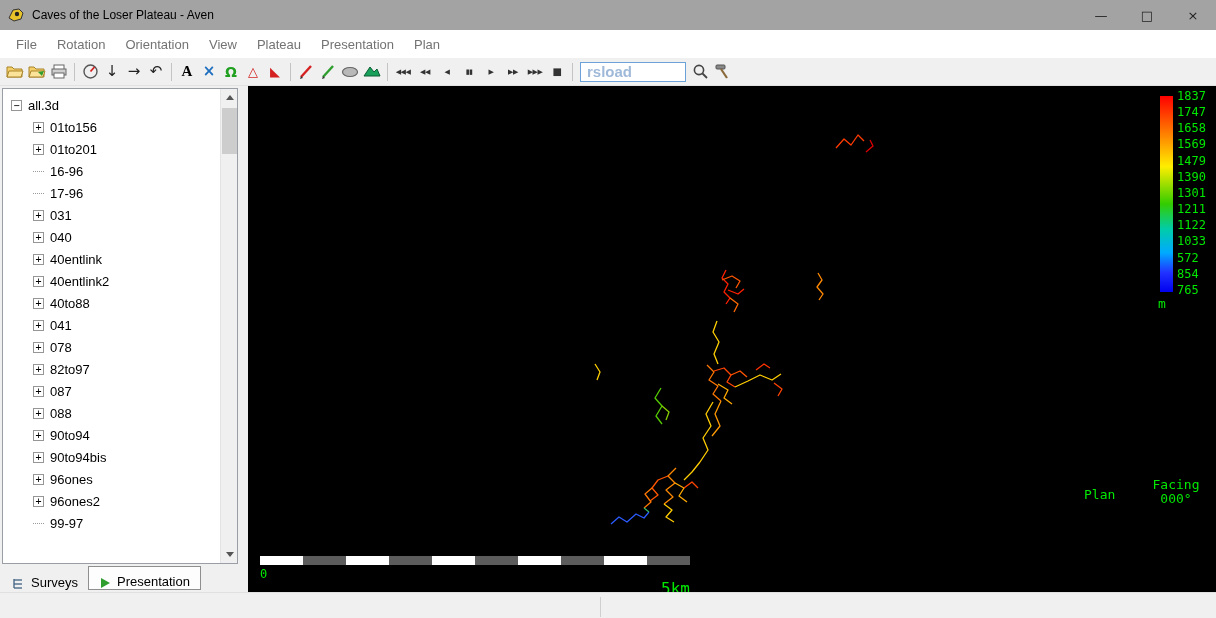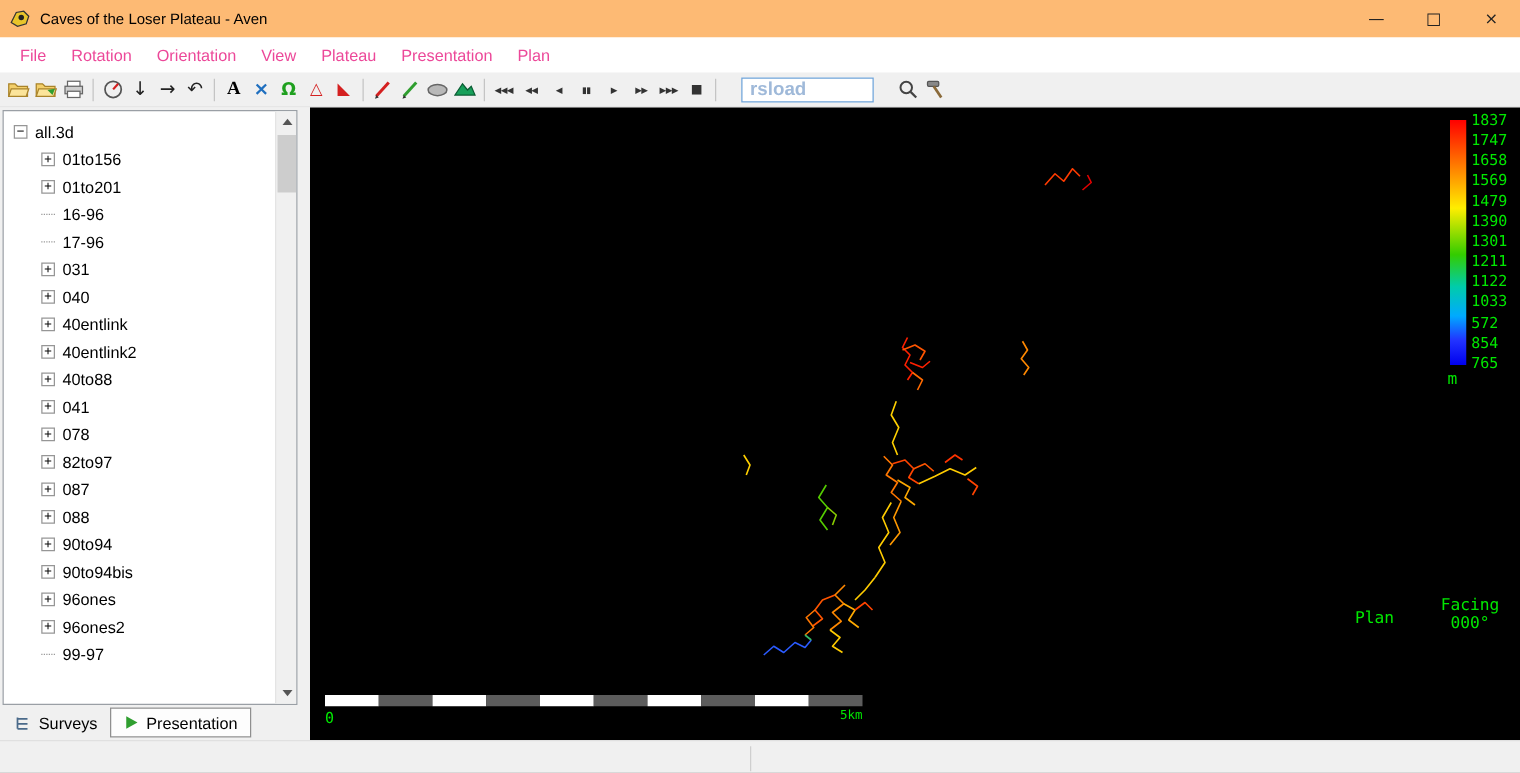--- a/index.html
+++ b/index.html
@@ -1,46 +1,46 @@
 <!DOCTYPE html>
 <html><head>
 <meta charset="utf-8">
 <style>
   * { margin:0; padding:0; box-sizing:border-box; }
   html,body { width:1216px; height:618px; overflow:hidden; background:#fff;
               font-family:"Liberation Sans", sans-serif; }
 
   
-  .titlebar { position:absolute; left:0; top:0; width:1216px; height:30px; background:#fdba74; }
+  .titlebar { position:absolute; left:0; top:0; width:1216px; height:30px; background:#a3a3a3; }
   .app-icon { position:absolute; left:8px; top:7px; }
   .title-text { position:absolute; left:32px; top:8px; font-size:12px; color:#000; }
   .win-controls { position:absolute; right:0; top:0; height:30px; display:flex; }
   .win-btn { width:46px; height:30px; display:flex; align-items:center; justify-content:center;
              font-size:13px; color:#222; font-family:"DejaVu Sans",sans-serif; }
 
   
   .menubar { position:absolute; left:0; top:30px; width:1216px; height:28px; background:#fff;
              display:flex; align-items:center; padding-left:6px; }
-  .menu-item { padding:5px 10px; font-size:13px; color:#ec4899; }
+  .menu-item { padding:5px 10px; font-size:13px; color:#737373; }
 
   
   .toolbar { position:absolute; left:0; top:58px; width:1216px; height:28px; background:#f0f0f0;
              border-bottom:1px solid #e2e2e2; display:flex; align-items:center; padding-left:4px; }
   .tool { height:24px; min-width:22px; padding:0 2px; display:flex; align-items:center;
           justify-content:center; }
   .tb-sep { width:1px; height:18px; background:#c4c4c4; margin:0 4px; }
   .glyph { font-family:"DejaVu Sans",sans-serif; font-size:14px; line-height:1; }
   .g-names { font-weight:bold; color:#000; font-family:"Liberation Serif",serif; font-size:15px; }
   .g-crosses { color:#1f6fbf; font-weight:bold; font-size:15px; }
   .g-entrances { color:#1fa01f; font-weight:bold; font-size:14px; }
   .g-red { color:#d42020; font-size:13px; }
   .g-arrow { color:#222; font-size:15px; }
   .pb-glyph { font-family:"DejaVu Sans",sans-serif; font-size:7px; letter-spacing:-0.5px; color:#333; }
   .pb-stop { font-size:10px; }
-  .search-box { width:106px; height:20px; margin:0 16px; border:1px solid #6da2d8;
+  .search-box { width:106px; height:20px; margin:0 3px; border:1px solid #6da2d8;
                 background:#fff; color:#9fb9d9; font-weight:bold; font-size:15px;
                 padding-left:6px; font-family:"Liberation Sans",sans-serif; }
 
   
   .sidebar { position:absolute; left:0; top:86px; width:248px; height:506px; background:#f0f0f0; }
   .tree-panel { position:absolute; left:2px; top:2px; width:236px; height:476px;
                 background:#fff; border:1px solid #9a9fa5; overflow:hidden; }
   .tree { position:absolute; left:0; top:0; right:17px; bottom:0; padding-top:5px; }
   .tree-item { height:22px; display:flex; align-items:center; font-size:13px; color:#000; }
   .tree-item.root { padding-left:8px; }
@@ -55,21 +55,21 @@
   .scroll-btn { position:absolute; left:0; width:17px; height:17px; display:flex;
                 align-items:center; justify-content:center; }
   .scroll-btn.up { top:0; } .scroll-btn.down { bottom:0; }
   .tri-up { width:0; height:0; border-left:4px solid transparent; border-right:4px solid transparent;
             border-bottom:5px solid #555; }
   .tri-down { width:0; height:0; border-left:4px solid transparent; border-right:4px solid transparent;
               border-top:5px solid #555; }
   .scroll-thumb { position:absolute; left:1px; top:19px; width:15px; height:46px; background:#cdcdcd; }
 
   .tabs-row { position:absolute; left:2px; top:478px; height:28px; display:flex; align-items:center; }
-  .tab { display:flex; align-items:center; height:24px; padding:0 10px; font-size:13px; color:#000; }
+  .tab { display:flex; align-items:flex-end; height:24px; padding:0 10px; font-size:13px; color:#000; }
   .tab.boxed { background:#fdfdfd; border:1px solid #8f8f8f; }
   .tab .tab-icon { margin-right:6px; display:flex; }
 
   
   .canvas { position:absolute; left:248px; top:86px; width:968px; height:506px; background:#000; }
   .canvas svg.drawing { position:absolute; left:0; top:0; }
   .hud { position:absolute; font-family:"DejaVu Sans Mono",monospace; color:#00e800; font-size:13px; }
   .depth-bar { position:absolute; left:912px; top:10px; width:13px; height:196px;
                background:linear-gradient(to bottom,#ff0000 0%,#ff7700 18%,#ffee00 36%,
                           #33cc00 55%,#00ccaa 68%,#00aaff 80%,#2233ff 90%,#0000ee 100%); }
@@ -77,21 +77,21 @@
                   flex-direction:column; justify-content:space-between; }
   .depth-labels span { font-family:"DejaVu Sans Mono",monospace; color:#00e800; font-size:12px; line-height:1; }
   .depth-unit { left:910px; top:210px; }
   .plan-label { left:836px; top:401px; }
   .facing-block { left:894px; top:392px; width:68px; text-align:center; line-height:14px; }
   .scale-bar { position:absolute; left:12px; top:470px; width:430px; height:9px; display:flex; }
   .scale-seg { height:9px; flex:1 1 auto; }
   .scale-seg.light { background:#ffffff; }
   .scale-seg.dark { background:#5c5c5c; }
   .scale-zero { left:12px; top:481px; font-size:12px; }
-  .scale-end { left:12px; top:481px; width:430px; text-align:right; font-size:10px; }
+  .scale-end { left:12px; top:493px; width:430px; text-align:right; font-size:16px;text-decoration:underline; }
 
   
   .statusbar { position:absolute; left:0; top:592px; width:1216px; height:26px; background:#f0f0f0;
                border-top:1px solid #e0e0e0; }
   .status-divider { position:absolute; left:600px; top:4px; width:1px; height:20px; background:#cfcfcf; }
 </style>
 </head>
 <body>
 
 <div class="titlebar">

